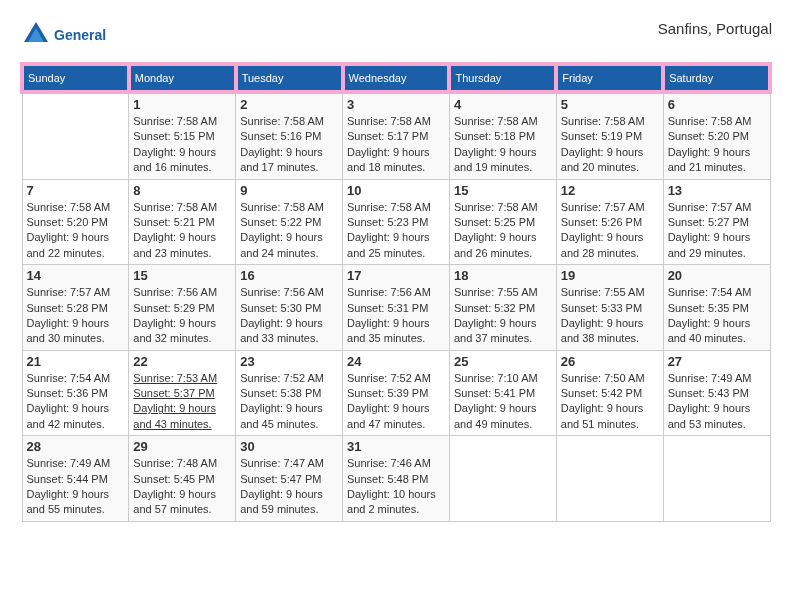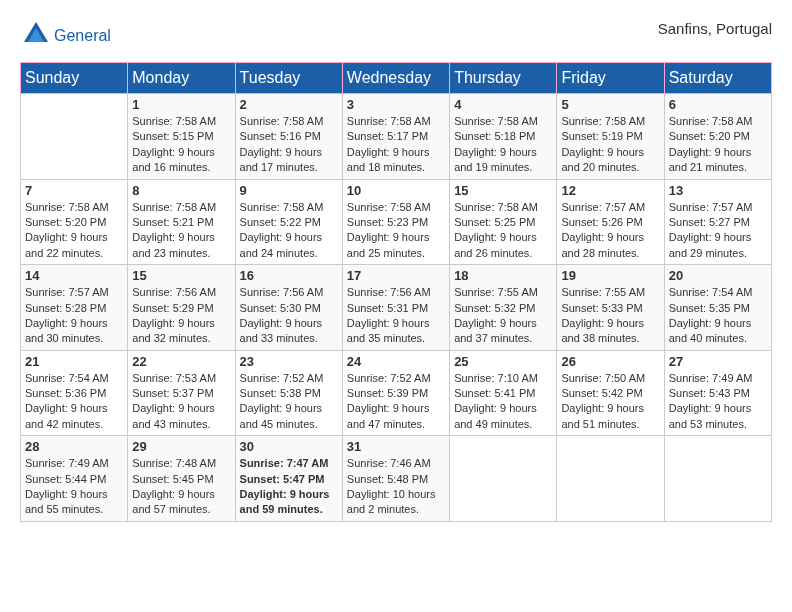--- a/index.html
+++ b/index.html
@@ -14,22 +14,22 @@
       display: flex;
       justify-content: space-between;
       align-items: flex-start;
       margin-bottom: 10px;
     }
     .logo {
       display: flex;
       align-items: center;
     }
     .logo-text {
-      font-size: 16px;
-      font-weight: normal;
+      font-size: 14px;
+      font-weight: bold;
       color: #333;
       line-height: 1.1;
     }
     .logo-text span { color: #1a5fa8; }
     .logo-icon {
       width: 32px;
       height: 32px;
       margin-right: 2px;
     }
     .title-block {
@@ -47,23 +47,23 @@
     table {
       width: 100%;
       border-collapse: collapse;
       font-size: 11px;
     }
     thead tr th {
       background: #1a5fa8;
       color: #fff;
       padding: 6px 4px;
       text-align: left;
-      font-size: 16px;
+      font-size: 11px;
       font-weight: normal;
-      border: 1px solid #f9a8d4;
+      border: 4px solid #f9a8d4;
     }
     tbody tr td {
       border: 1px solid #ccc;
       vertical-align: top;
       padding: 3px 4px;
       width: 107px;
       min-height: 80px;
       background: #fff;
     }
     tbody tr:nth-child(odd) td {
@@ -266,21 +266,21 @@
       <tr>
         <td>
           <span class="day-number">21</span>
           <div class="day-info" style="white-space: pre-line;">Sunrise: 7:54 AM
 Sunset: 5:36 PM
 Daylight: 9 hours
 and 42 minutes.</div>
         </td>
         <td>
           <span class="day-number">22</span>
-          <div class="day-info" style="white-space: pre-line;">Sunrise: 7:53 AM
+          <div class="day-info" style="white-space: pre-line; text-decoration: underline;">Sunrise: 7:53 AM
 Sunset: 5:37 PM
 Daylight: 9 hours
 and 43 minutes.</div>
         </td>
         <td>
           <span class="day-number">23</span>
           <div class="day-info" style="white-space: pre-line;">Sunrise: 7:52 AM
 Sunset: 5:38 PM
 Daylight: 9 hours
 and 45 minutes.</div>
@@ -324,21 +324,21 @@
         </td>
         <td>
           <span class="day-number">29</span>
           <div class="day-info" style="white-space: pre-line;">Sunrise: 7:48 AM
 Sunset: 5:45 PM
 Daylight: 9 hours
 and 57 minutes.</div>
         </td>
         <td>
           <span class="day-number">30</span>
-          <div class="day-info" style="white-space: pre-line; font-weight: bold;">Sunrise: 7:47 AM
+          <div class="day-info" style="white-space: pre-line;">Sunrise: 7:47 AM
 Sunset: 5:47 PM
 Daylight: 9 hours
 and 59 minutes.</div>
         </td>
         <td>
           <span class="day-number">31</span>
           <div class="day-info" style="white-space: pre-line;">Sunrise: 7:46 AM
 Sunset: 5:48 PM
 Daylight: 10 hours
 and 2 minutes.</div>

